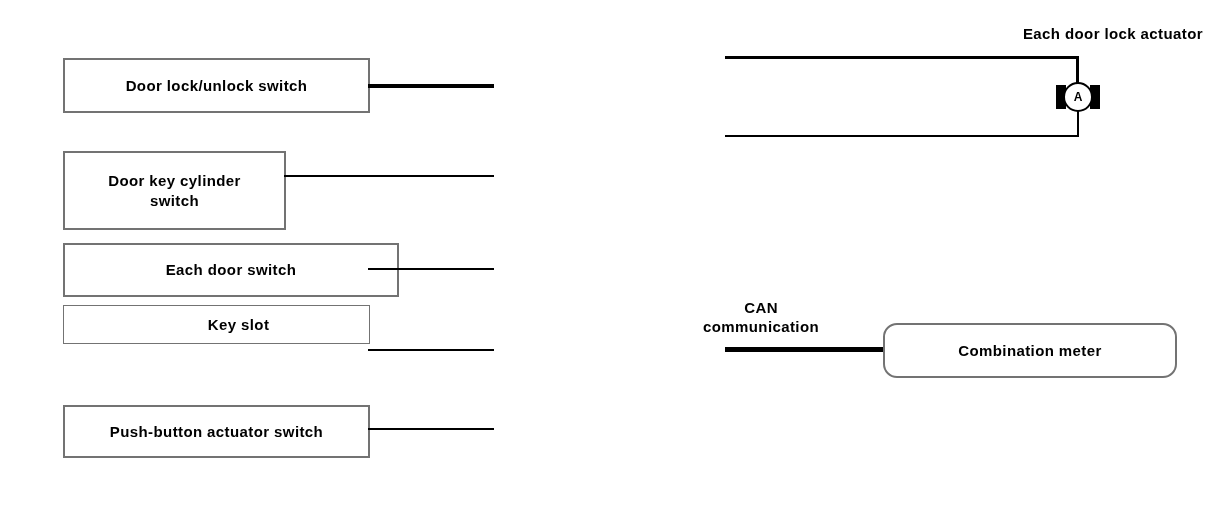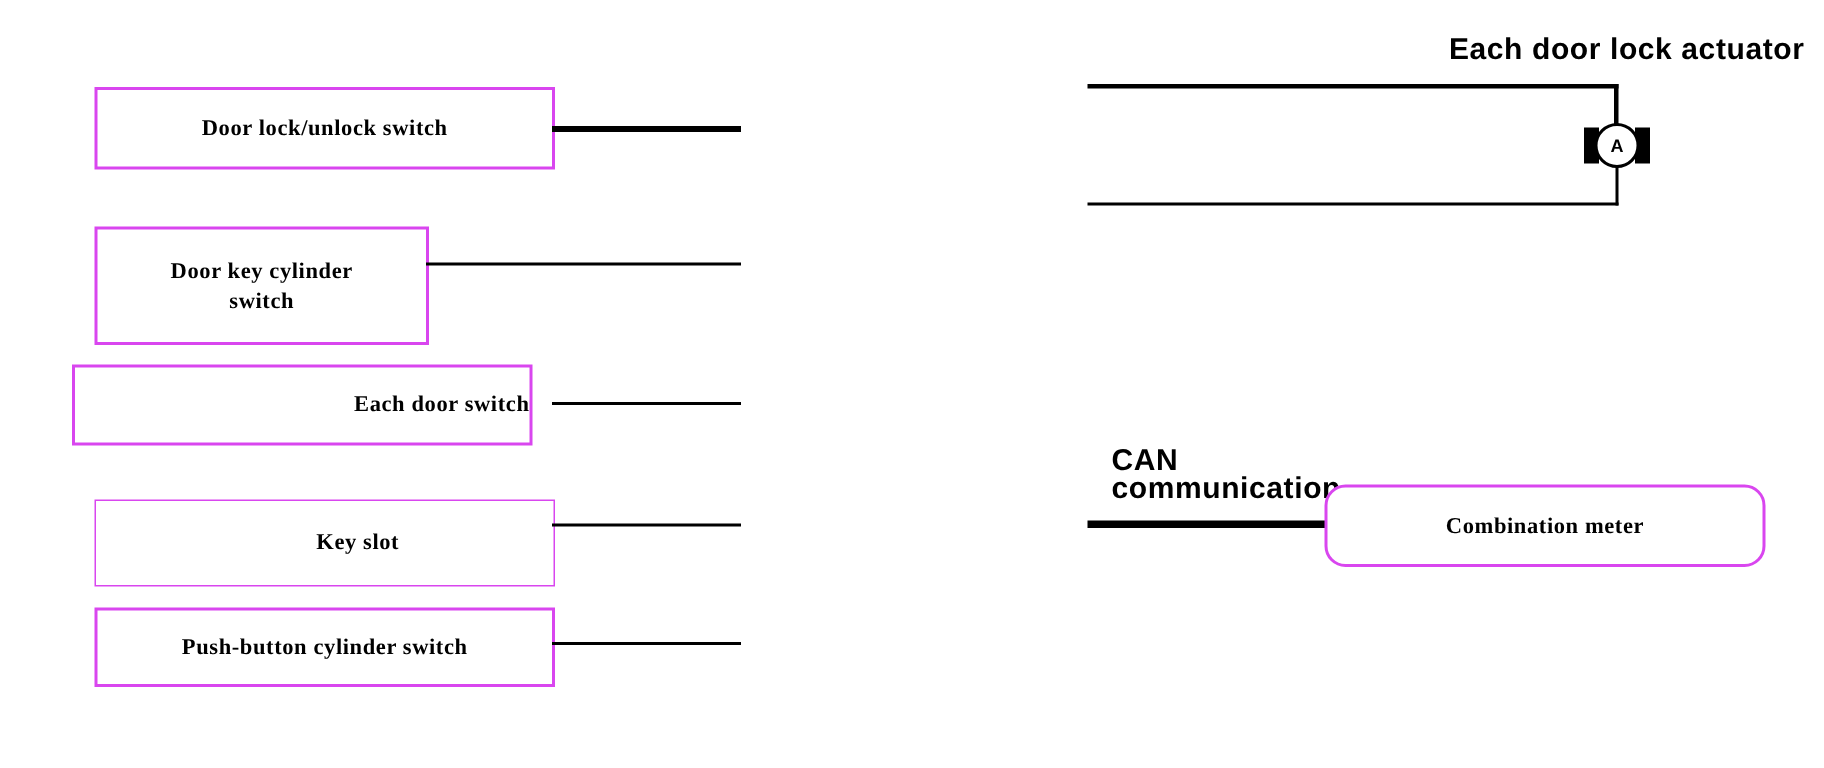--- a/index.html
+++ b/index.html
@@ -8,48 +8,47 @@
     width: 1216px;
     height: 512px;
     background: #ffffff;
     font-family: "Liberation Sans", sans-serif;
     color: #000000;
     overflow: hidden;
   }
   .node {
     position: absolute;
     box-sizing: border-box;
-    border: 2px solid #d946ef;
+    border: 2px solid #737373;
     background: #ffffff;
     display: flex;
     align-items: center;
     justify-content: center;
     text-align: center;
     font-size: 15px;
     font-weight: bold;
     letter-spacing: 0.4px;
     line-height: 20px;
     white-space: pre-line;
-    font-family: Liberation Serif, serif;
   }
   .wire { position: absolute; background: #000000; }
   .label {
     position: absolute;
-    font-size: 20px;
+    font-size: 15px;
     font-weight: bold;
     letter-spacing: 0.4px;
     line-height: 19px;
     white-space: pre-line;
   }
 
   
   #box-door-lock-unlock { left: 63px;  top: 58px;  width: 307px; height: 55px; }
   #box-door-key-cyl     { left: 63px;  top: 151px; width: 223px; height: 79px; }
-  #box-each-door-switch { left: 48px;  top: 243px; width: 307px; height: 54px; justify-content: flex-end; }
-  #box-key-slot         { left: 63px;  top: 333px; width: 307px; height: 58px; border-width: 1.5px; padding-left: 44px; }
+  #box-each-door-switch { left: 63px;  top: 243px; width: 336px; height: 54px; }
+  #box-key-slot         { left: 63px;  top: 305px; width: 307px; height: 39px; border-width: 1.5px; padding-left: 44px; }
   #box-push-button      { left: 63px;  top: 405px; width: 307px; height: 53px; }
 
   
   #box-bcm { left: 492px; top: 31px; width: 235px; height: 455px; border-width: 2px 2px 3px 3px; }
   #box-bcm .bcm-label { position: absolute; top: 202px; left: 0; width: 100%; text-align: center; }
 
   
   #box-combination-meter { left: 883px; top: 323px; width: 294px; height: 55px; border-radius: 14px; }
 
   
@@ -71,42 +70,42 @@
     position: absolute; left: 1063px; top: 82px; width: 30px; height: 30px;
     box-sizing: border-box; border: 2px solid #000000; border-radius: 50%;
     background: #ffffff; z-index: 2;
     display: flex; align-items: center; justify-content: center;
     font-size: 12px; font-weight: bold;
   }
   #label-actuator { right: 13px; top: 24px; white-space: nowrap; }
 
   
   #wire-can { left: 725px; top: 346.5px; width: 160px; height: 5px; }
-  #label-can { left: 741px; top: 298px; }
+  #label-can { left: 703px; top: 298px; text-align: center; }
 </style>
 </head>
 <body>
 
 <div class="stage">
 
   <div class="node" id="box-door-lock-unlock">
     <span>Door lock/unlock switch</span>
   </div>
   <div class="node" id="box-door-key-cyl">
     <span>Door key cylinder
 switch</span>
   </div>
   <div class="node" id="box-each-door-switch">
     <span>Each door switch</span>
   </div>
   <div class="node" id="box-key-slot">
     <span>Key slot</span>
   </div>
   <div class="node" id="box-push-button">
-    <span>Push-button cylinder switch</span>
+    <span>Push-button actuator switch</span>
   </div>
 
   <div class="wire" id="wire-door-lock-unlock"></div>
   <div class="wire" id="wire-door-key-cyl"></div>
   <div class="wire" id="wire-each-door-switch"></div>
   <div class="wire" id="wire-key-slot"></div>
   <div class="wire" id="wire-push-button"></div>
 
 
   <div class="label" id="label-actuator">Each door lock actuator</div>

